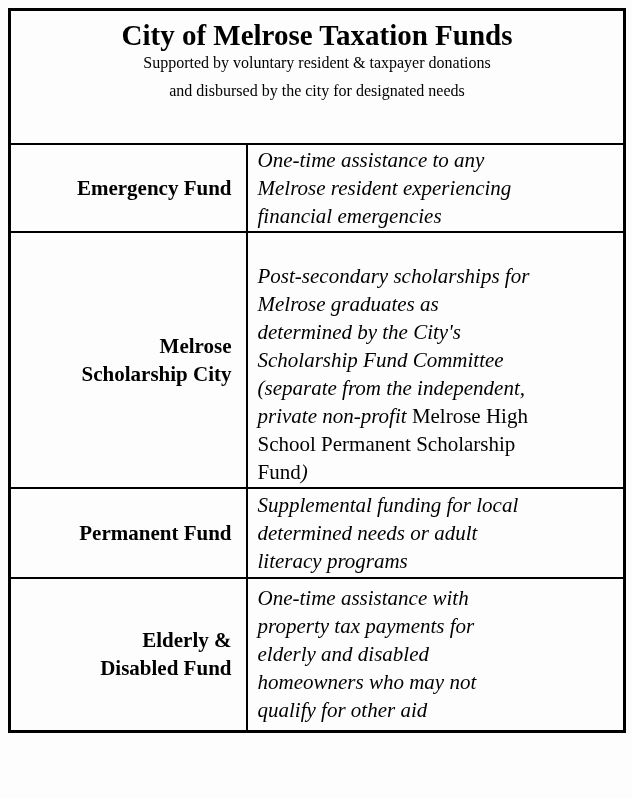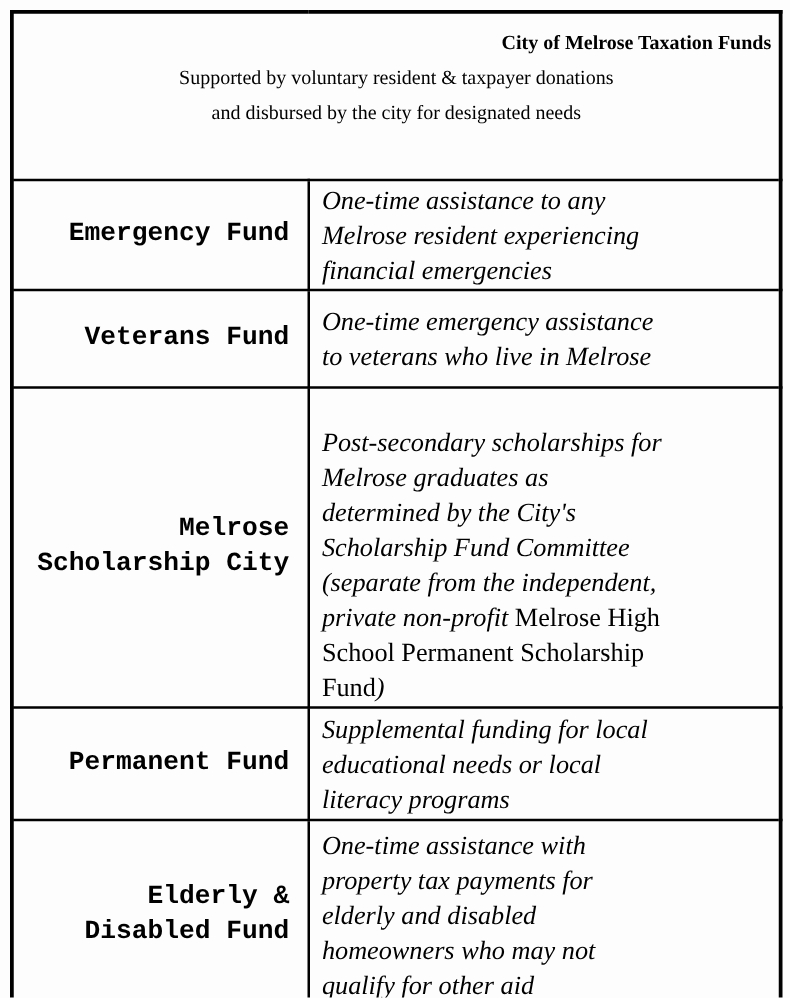--- a/index.html
+++ b/index.html
@@ -32,36 +32,34 @@
   col.desc-col  { width: 378px; }
 
   td.header-cell {
     text-align: center;
     vertical-align: top;
     padding: 10px 6px 4px 6px;
     line-height: 30px;
   }
   .doc-title {
     font-weight: bold;
-    font-size: 16px;
+    font-size: 29px;
     white-space: pre-line;
-    text-align: right;
   }
   .doc-subtitle {
     font-size: 16px;
     white-space: pre-line;
   }
 
   td.fund-cell {
     text-align: right;
     vertical-align: middle;
     font-weight: bold;
     padding: 2px 14px 2px 6px;
     white-space: pre-line;
-    font-family: Liberation Mono, monospace;
   }
   td.desc-cell {
     text-align: left;
     vertical-align: middle;
     font-style: italic;
     padding: 1px 4px 1px 10px;
     white-space: pre-line;
   }
   .roman-run { font-style: normal; }
 
@@ -89,45 +87,40 @@
       </td>
     </tr>
 
     <tr class="row-emergency">
       <td class="fund-cell">Emergency Fund</td>
       <td class="desc-cell">One-time assistance to any
 Melrose resident experiencing
 financial emergencies</td>
     </tr>
 
-    <tr class="row-veterans">
-      <td class="fund-cell">Veterans Fund</td>
-      <td class="desc-cell">One-time emergency assistance
-to veterans who live in Melrose</td>
-    </tr>
 
     <tr class="row-scholarship">
       <td class="fund-cell">Melrose
 Scholarship City</td>
       <td class="desc-cell">
         <span>Post-secondary scholarships for
 Melrose graduates as
 determined by the City's
 Scholarship Fund Committee
 (separate from the independent,
 private non-profit </span><span class="roman-run">Melrose High
 School Permanent Scholarship
 Fund</span><span>)</span>
       </td>
     </tr>
 
     <tr class="row-education">
       <td class="fund-cell">Permanent Fund</td>
       <td class="desc-cell">Supplemental funding for local
-educational needs or local
+determined needs or adult
 literacy programs</td>
     </tr>
 
     <tr class="row-elderly">
       <td class="fund-cell">Elderly &amp;
 Disabled Fund</td>
       <td class="desc-cell">One-time assistance with
 property tax payments for
 elderly and disabled
 homeowners who may not

